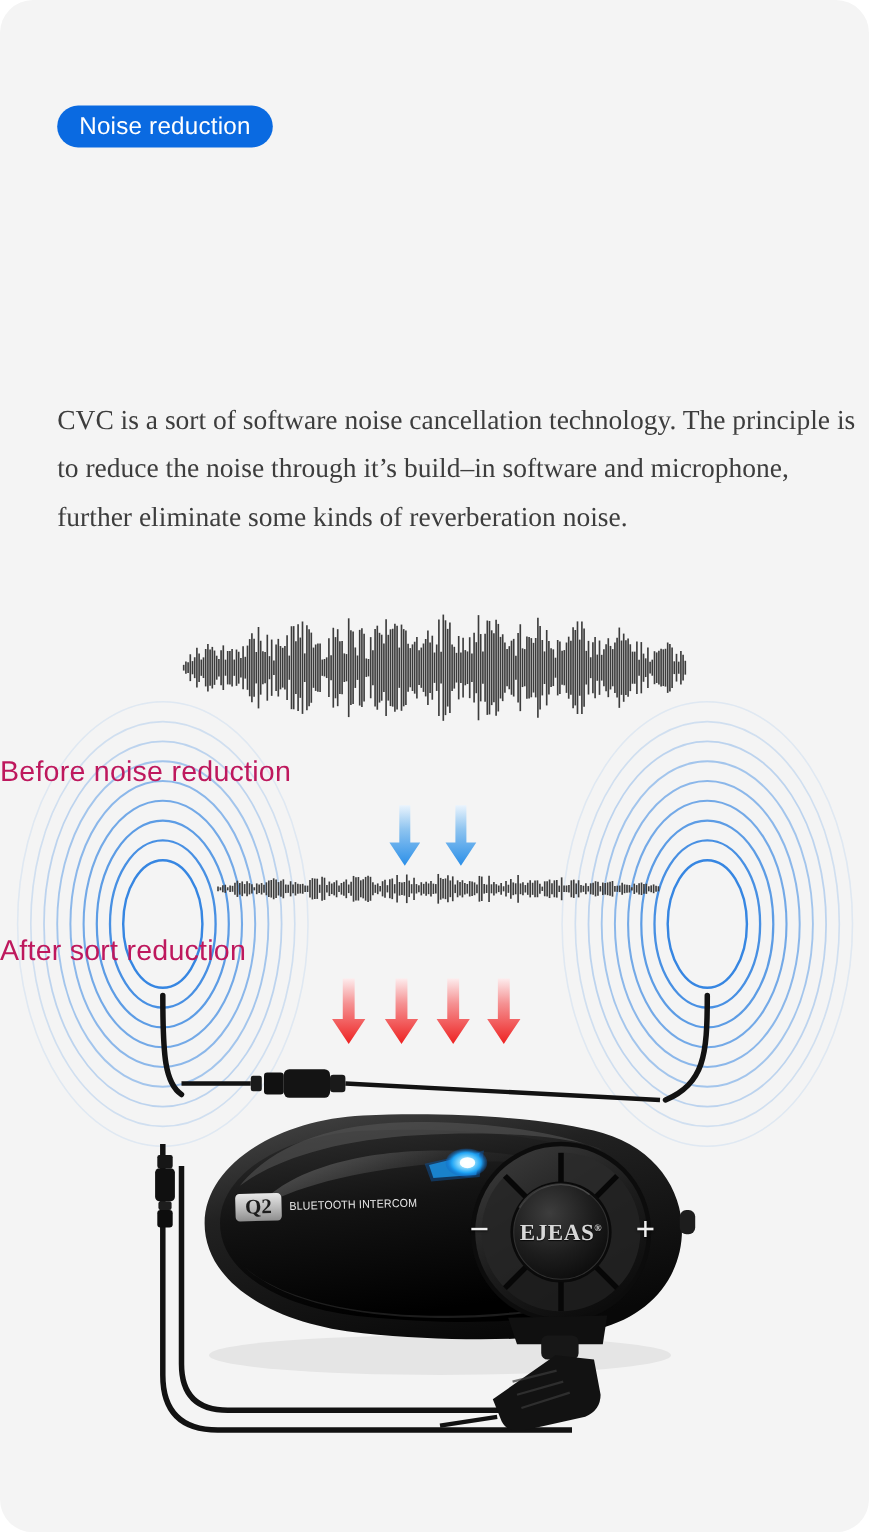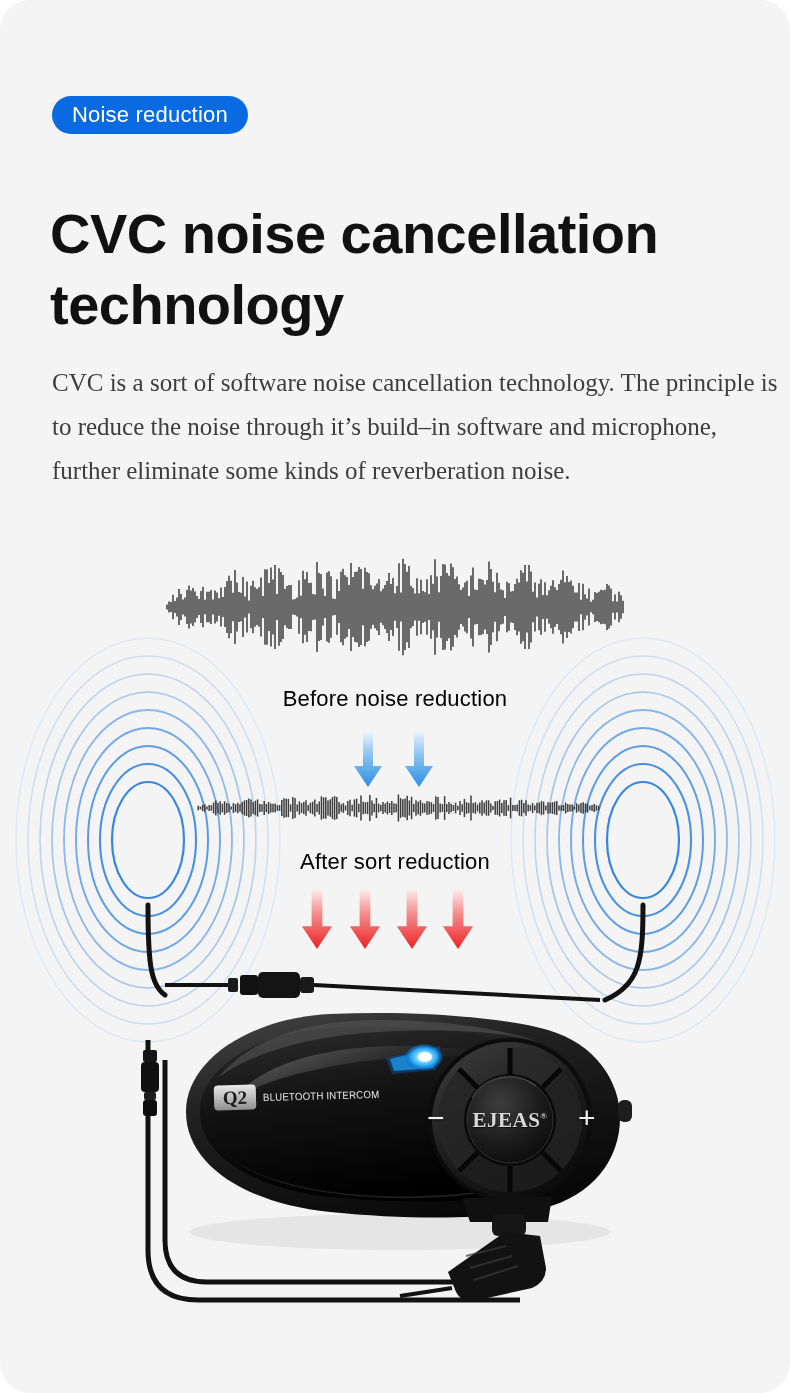--- a/index.html
+++ b/index.html
@@ -63,23 +63,23 @@
     top: 0;
     width: 790px;
     height: 1393px;
     pointer-events: none;
   }
 
   
   .wave-label {
     position: absolute;
     width: 100%;
-    text-align: center;
-    font-size: 22px;
-    color: #000000;
+    text-align: left;
+    font-size: 26px;
+    color: #be185d;
     letter-spacing: 0.2px;
   }
   .label-before { top: 686px; }
   .label-after  { top: 849px; }
 
   
   .dev-q2 {
     position: absolute;
     left: 214px;
     top: 1085px;
@@ -753,21 +753,20 @@
         <path d="M 470,1268 L 512,1256"></path>
         <path d="M 474,1280 L 518,1266"></path>
         <path d="M 466,1256 L 506,1246"></path>
       </g>
       <path d="M 452,1288 L 400,1296" stroke="#121212" stroke-width="4" fill="none"></path>
     </g>
   </svg>
 
   <div class="badge">Noise reduction</div>
 
-  <h1 class="headline">CVC noise cancellation technology</h1>
 
   <p class="body-copy">CVC is a sort of software noise cancellation technology. The principle is to reduce the noise through it’s build–in software and microphone, further eliminate some kinds of reverberation noise.</p>
 
   <div class="wave-label label-before">Before noise reduction</div>
 
   <div class="wave-label label-after">After sort reduction</div>
 
   <div class="dev-q2">Q2</div>
 
   <div class="dev-bt">BLUETOOTH INTERCOM</div>

